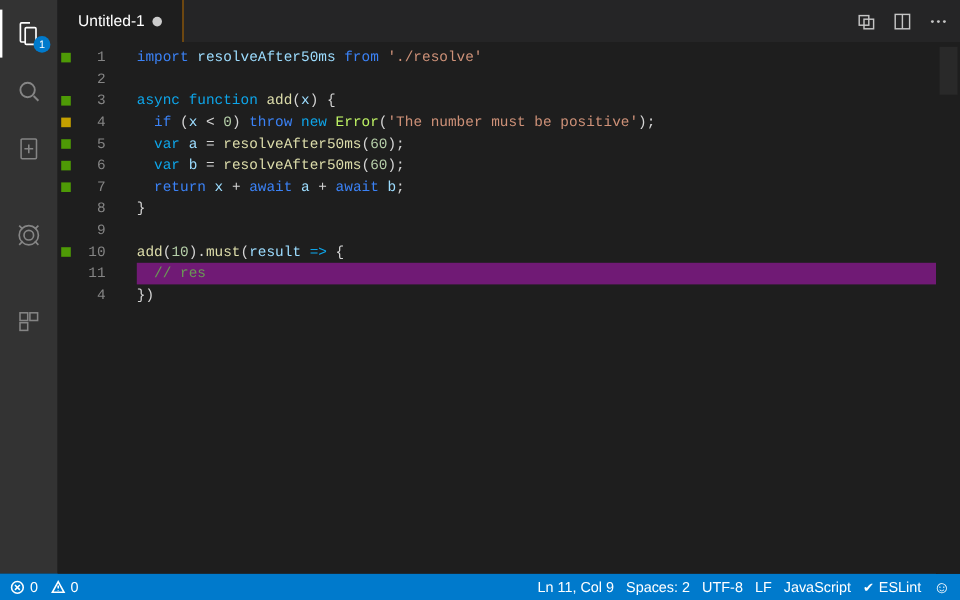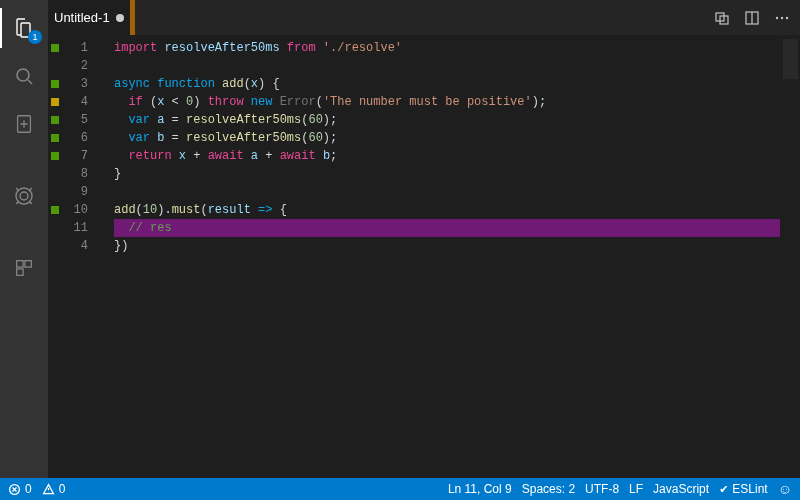--- a/index.html
+++ b/index.html
@@ -38,22 +38,22 @@
     }
     .activity-spacer { height: 16px; }
     .editor-group { flex: 1; display: flex; flex-direction: column; min-width: 0; }
     .tab-row {
       height: 35px; background: #252526;
       display: flex; align-items: stretch;
     }
     .tab {
       background: #1e1e1e; color: #ffffff;
       display: flex; align-items: center; gap: 6px;
-      padding: 0 6px; font-size: 13px;
-      border-right: 5px solid #a16207;
+      padding: 0 17px; font-size: 13px;
+      border-right: 1px solid #a16207;
     }
     .modified-dot {
       width: 8px; height: 8px; border-radius: 50%;
       background: #cccccc; display: inline-block;
     }
     .tab-actions {
       margin-left: auto; display: flex; align-items: center;
       gap: 14px; padding: 0 10px; color: #c5c5c5;
     }
     .editor {
@@ -68,27 +68,27 @@
     .mark .green { background: #4e9a06; }
     .mark .yellow { background: #c4a000; }
     .line-numbers {
       width: 40px; text-align: right; color: #858585;
       padding: 4px 14px 0 0;
     }
     .line-numbers div { height: 18px; }
     .code-area { flex: 1; padding: 4px 0 0 12px; overflow: hidden; }
     .code-line { height: 18px; white-space: pre; }
     .cur { background: #701a75; }
-    .c-key { color: #ec4899; }
+    .c-key { color: #3b82f6; }
     .c-blue { color: #0ea5e9; }
     .c-fn { color: #dcdcaa; }
     .c-var { color: #9cdcfe; }
     .c-str { color: #ce9178; text-align: right; }
     .c-num { color: #b5cea8; }
-    .c-type { color: #737373; }
+    .c-type { color: #bef264; }
     .c-def { color: #d4d4d4; }
     .c-cmt { color: #6a9955; }
     .minimap {
       width: 20px; background: #1e1e1e;
       border-left: 1px solid #1e1e1e;
     }
     .mm-block { margin: 4px 2px 0 2px; height: 40px; background: #333; opacity: .5; }
     .status-bar {
       height: 22px; background: #007acc; color: #ffffff;
       display: flex; align-items: center; font-size: 12px;

